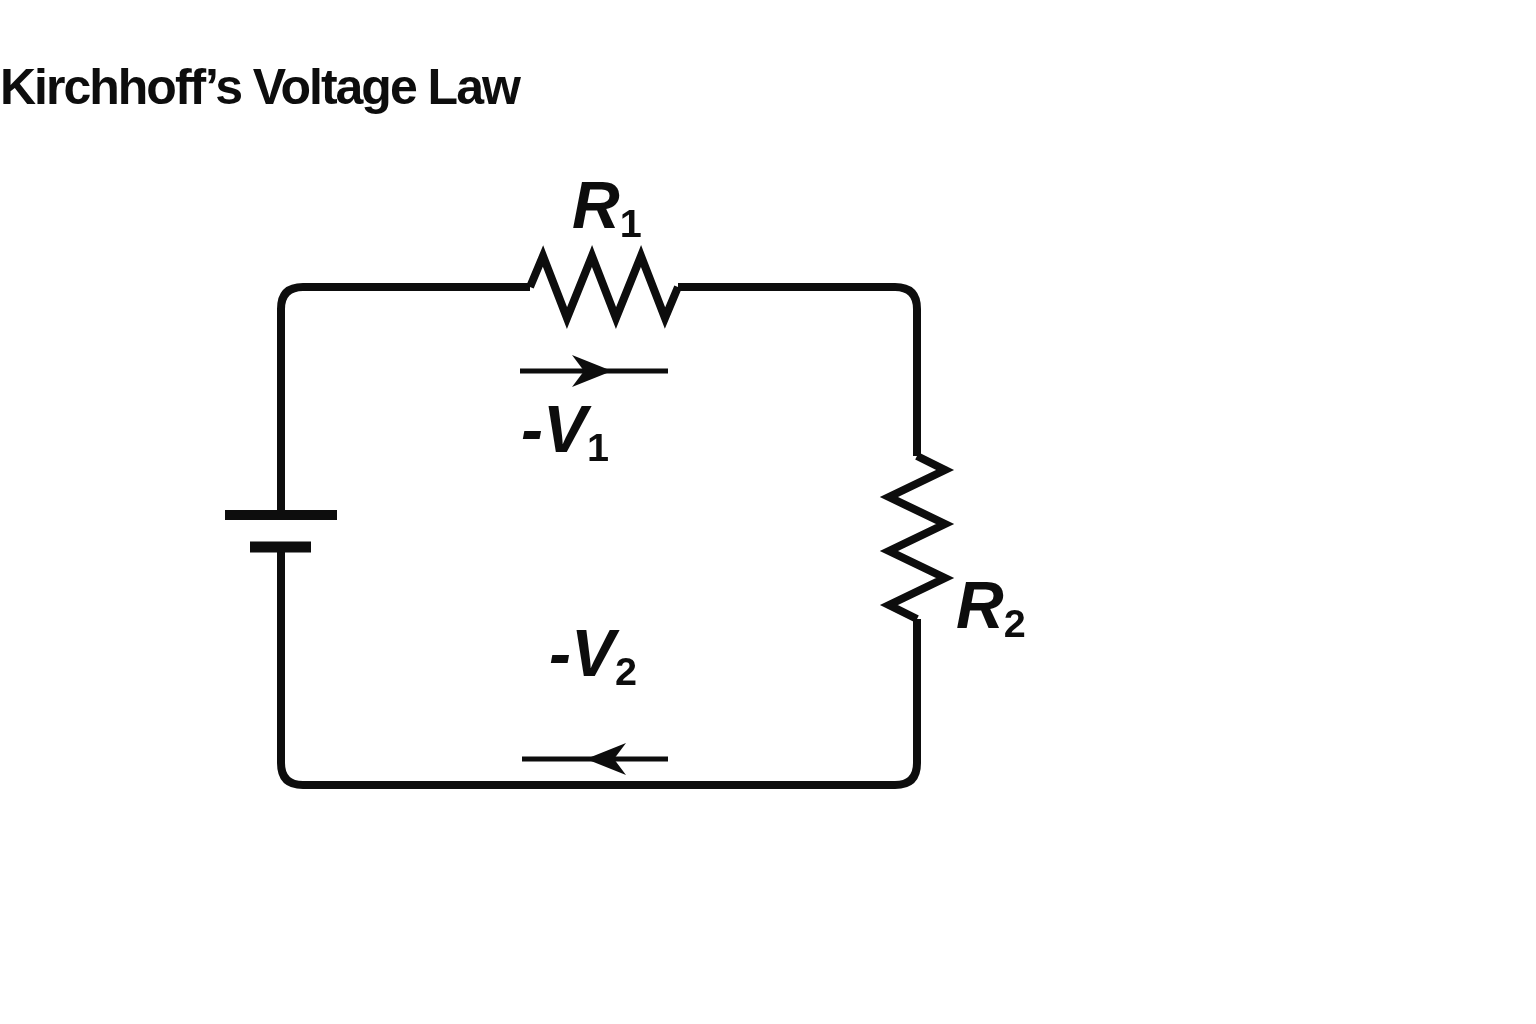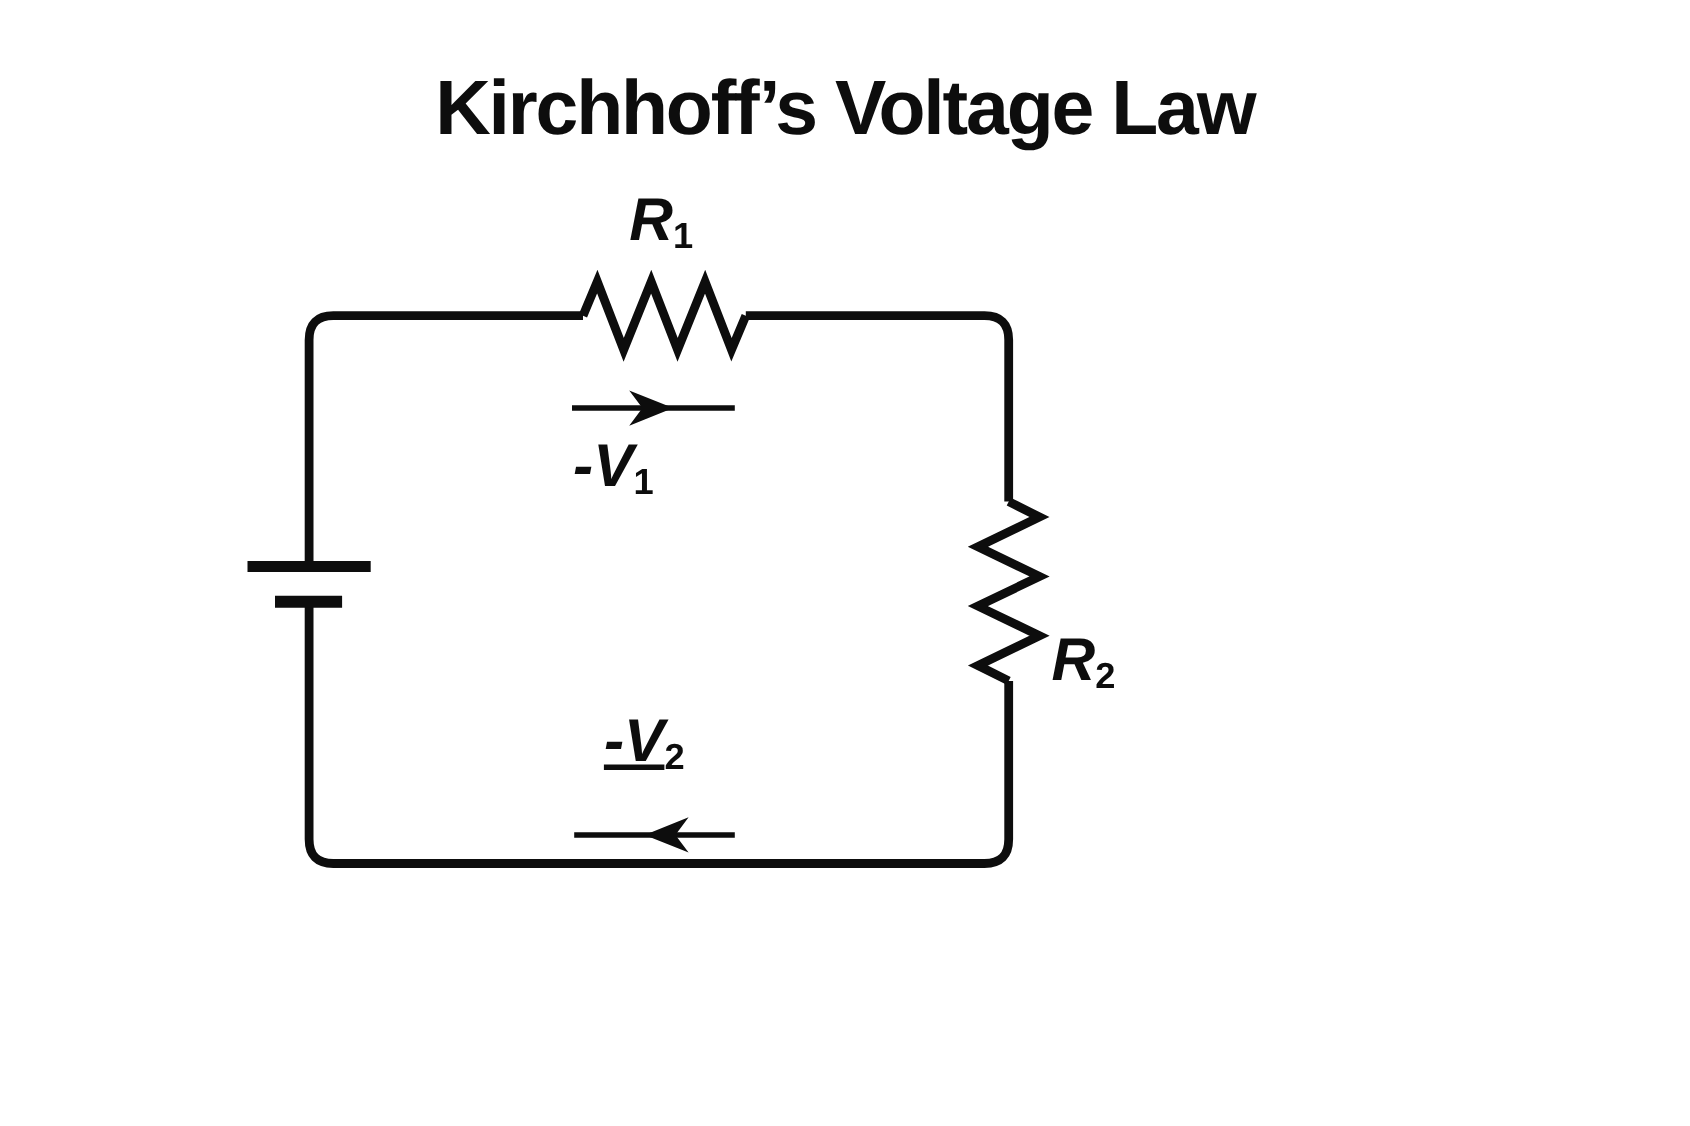--- a/index.html
+++ b/index.html
@@ -15,37 +15,36 @@
     position: relative;
     width: 1536px;
     height: 1024px;
     background: #ffffff;
   }
   .title {
     position: absolute;
     left: 0;
     right: 0;
     top: 58px;
-    text-align: center;
-    font-size: 70px;
+    font-size: 50px;
     font-weight: 700;
     letter-spacing: -2px;
     color: #0d0d0d;
     white-space: nowrap;
   }
   .circuit-svg {
     position: absolute;
     left: 0;
     top: 0;
     width: 1536px;
     height: 1024px;
   }
   .label {
     position: absolute;
-    font-size: 55px;
+    font-size: 66px;
     font-weight: 700;
     color: #0d0d0d;
     white-space: nowrap;
     line-height: 1;
   }
   .label .it {
     font-style: italic;
   }
   .label sub {
     font-size: 0.6em;
@@ -53,21 +52,21 @@
     vertical-align: baseline;
     position: relative;
     top: 0.22em;
     line-height: 0;
   }
   .lbl-r1 { left: 572px; top: 172px; }
   .lbl-v1 { left: 521px; top: 396px; }
   .lbl-r2 { left: 956px; top: 528px; margin-top: 44px; }
   .lbl-eq { left: 1025px; top: 478px; }
   .lbl-eq .op { font-style: normal; margin: 0 14px; }
-  .lbl-v2 { left: 549px; top: 646px; text-decoration: underline; }
+  .lbl-v2 { left: 549px; top: 620px; }
   .watermark {
     position: absolute;
     left: 1256px;
     top: 944px;
     font-size: 37px;
     font-weight: 400;
     color: #a7a7a7;
     letter-spacing: 0.5px;
     white-space: nowrap;
   }

